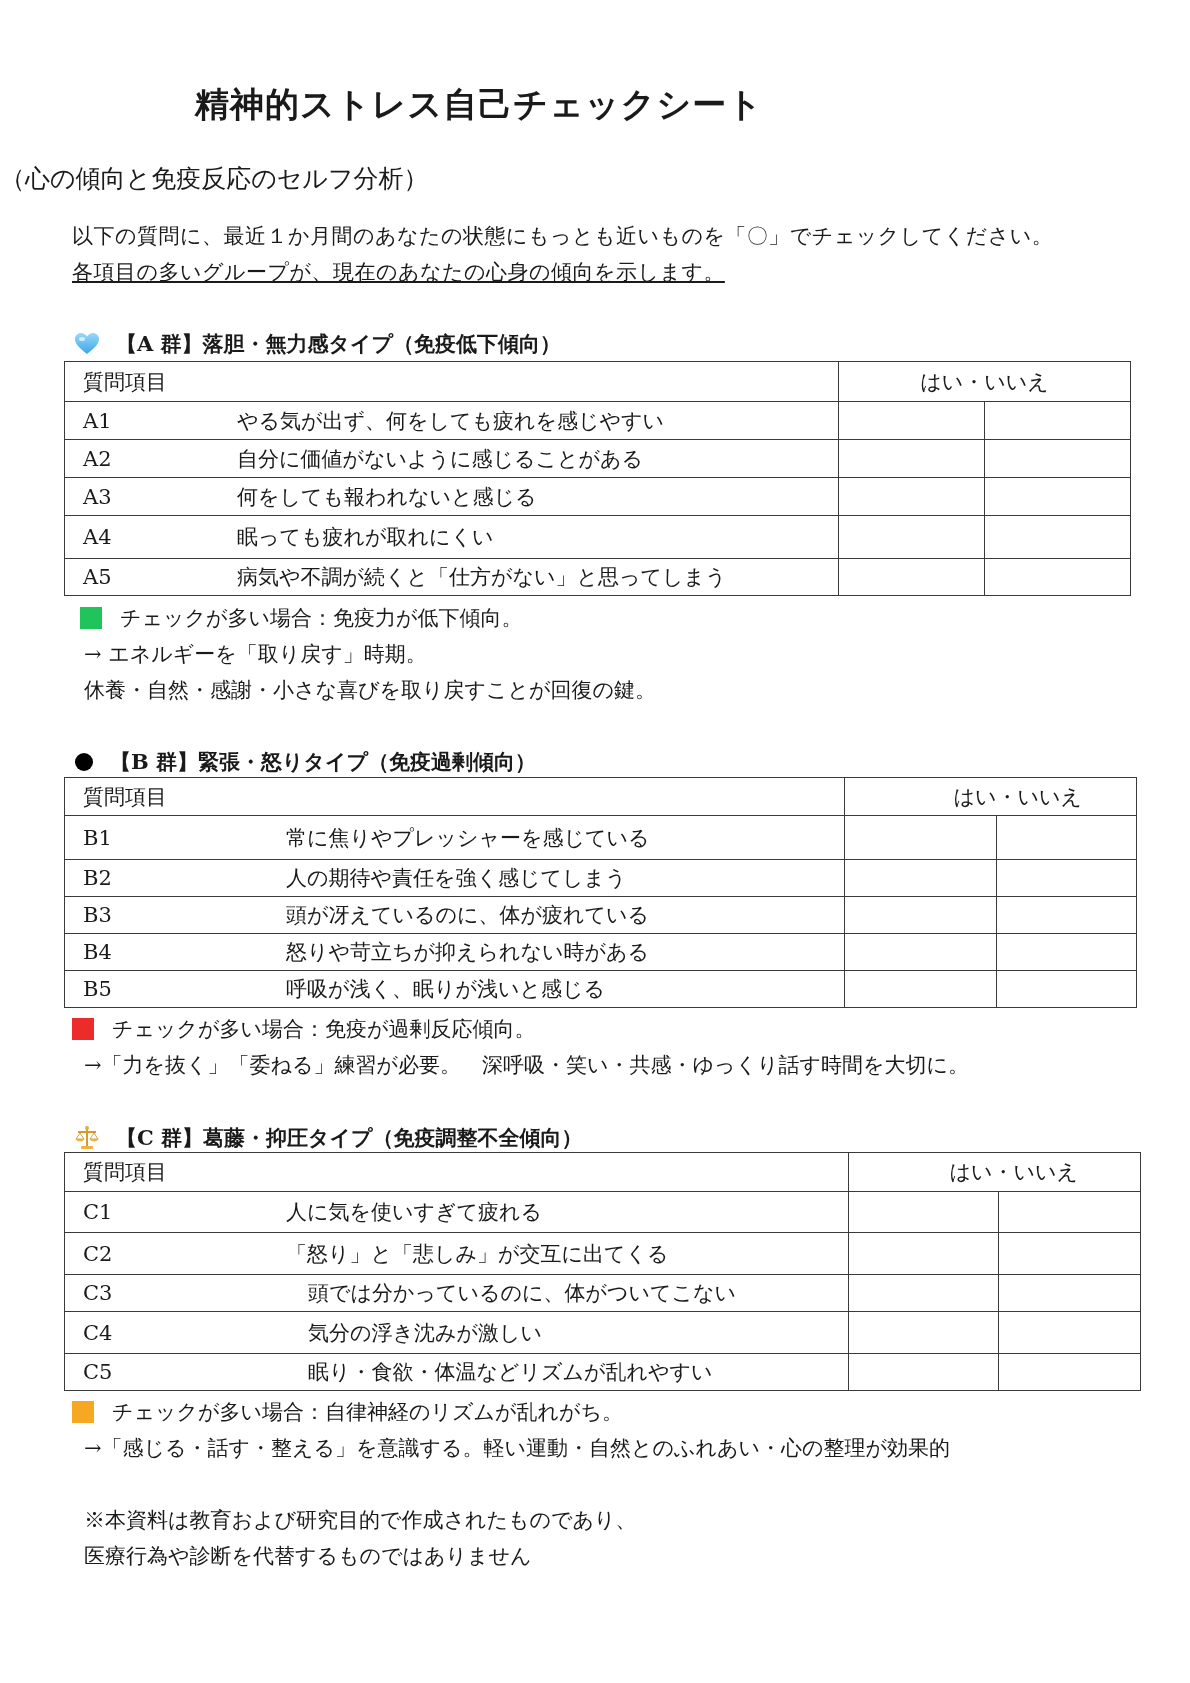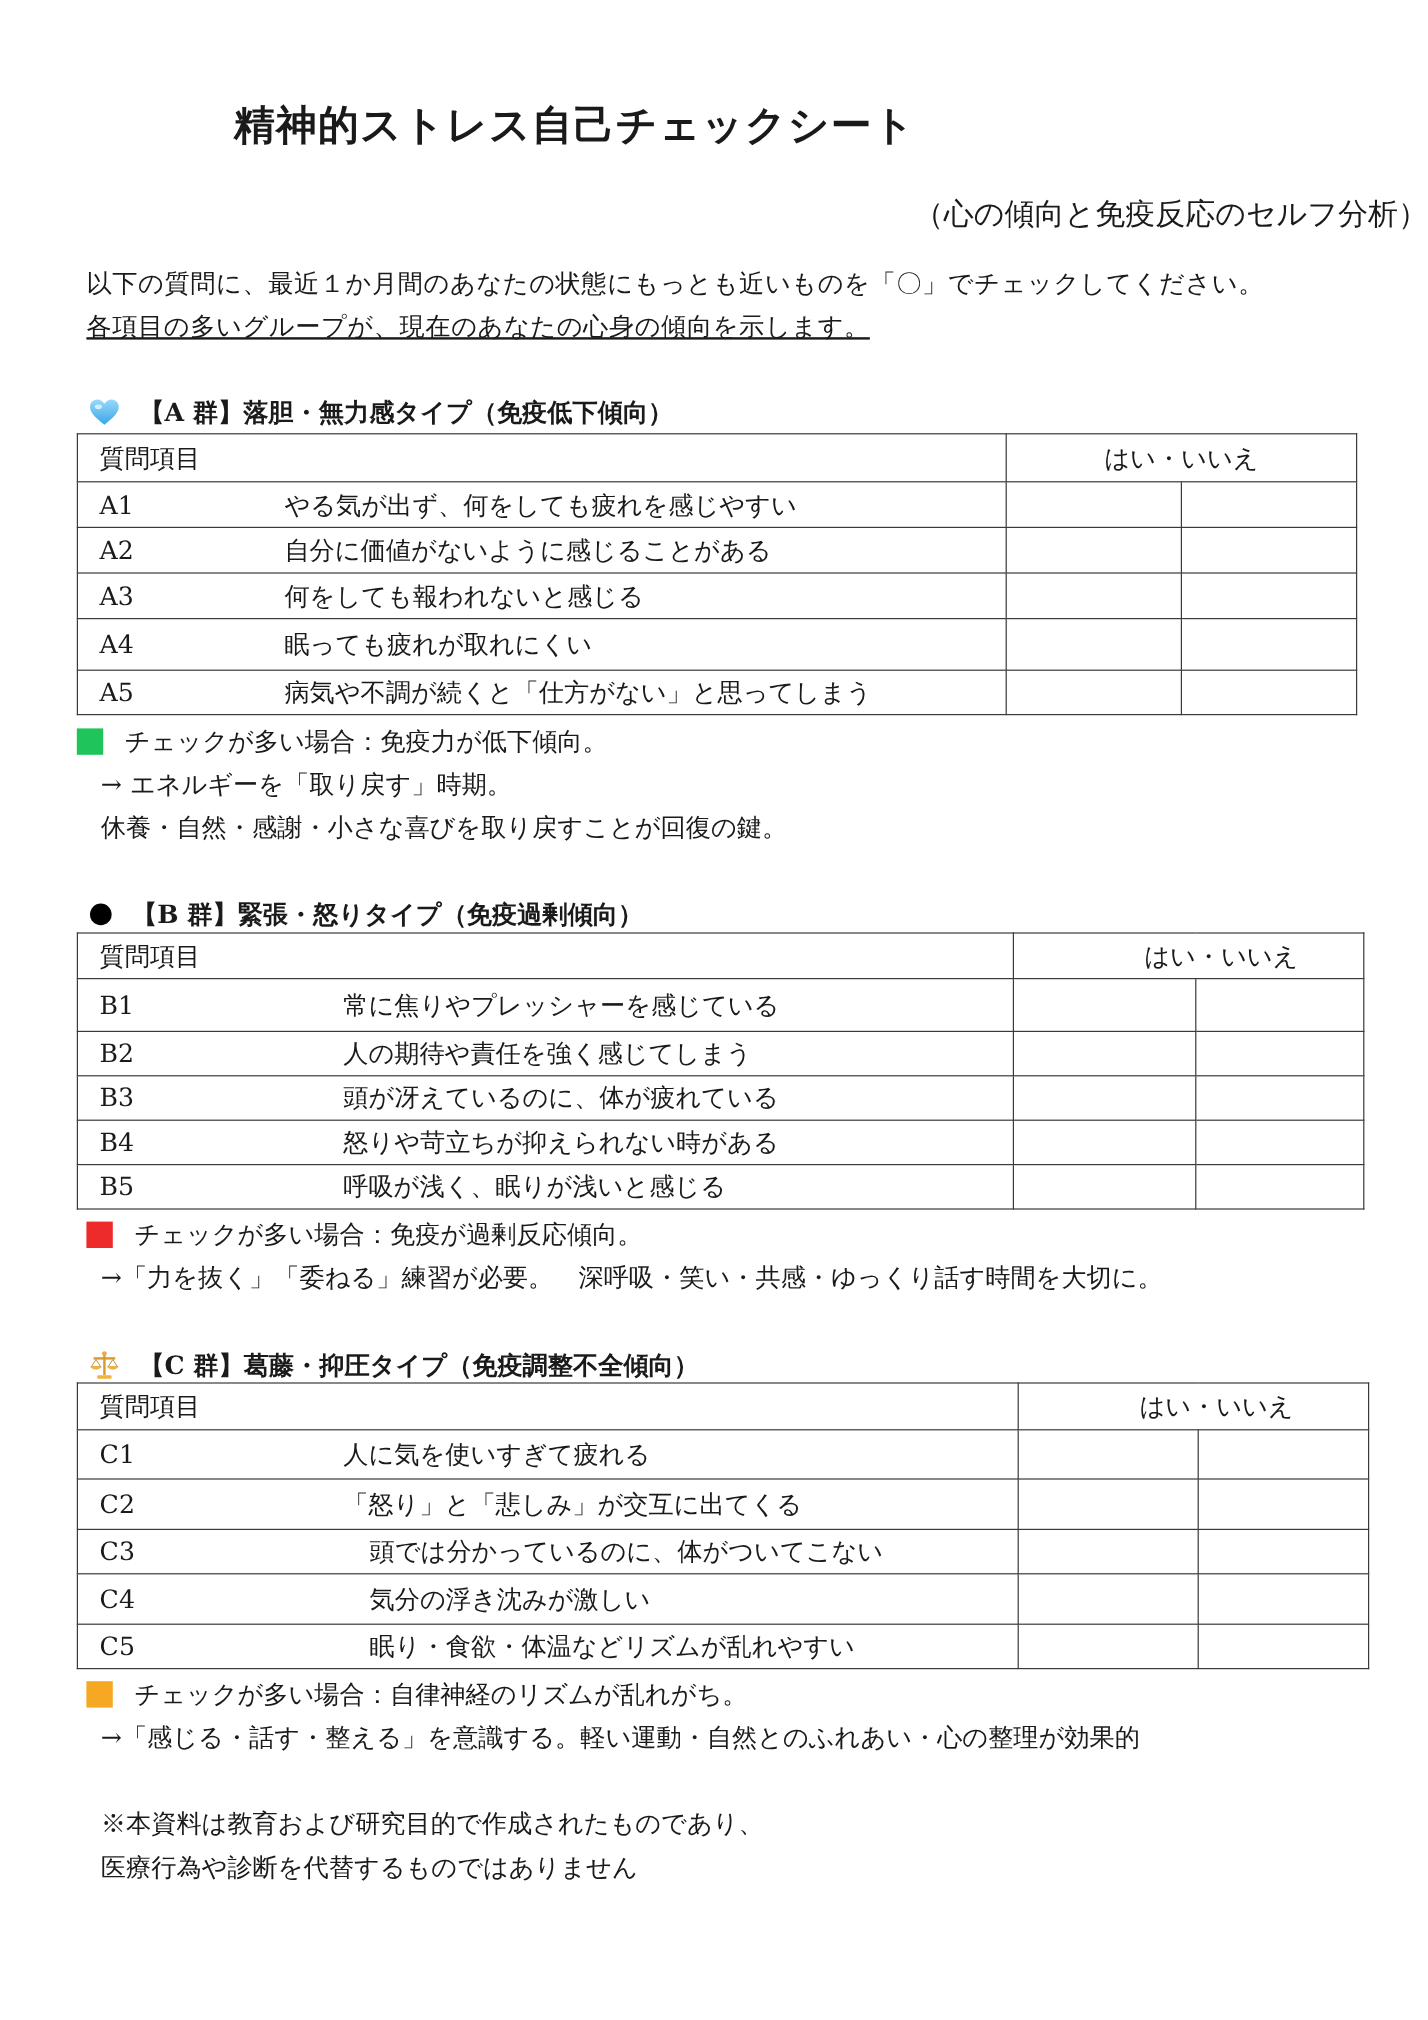--- a/index.html
+++ b/index.html
@@ -8,21 +8,21 @@
       font-family: "DejaVu Serif", "Liberation Serif", serif;
       color: #1a1a1a;
     }
     .abs { position: absolute; }
     .title {
       left: 0; width: 958px; top: 82px; text-align: center;
       font-size: 34px; font-weight: bold; letter-spacing: 1px;
       font-family: "DejaVu Sans", "Liberation Sans", sans-serif;
     }
     .subtitle {
-      left: 0; width: 1190px; top: 162px; text-align: right;
+      left: 0; width: 1190px; top: 162px; text-align: left;
       font-size: 25px;
     }
     .intro { left: 72px; font-size: 21px; letter-spacing: 0.5px; }
     .section-head {
       left: 72px; font-size: 21px; font-weight: bold; display: flex; align-items: center;
     }
     .section-head .icon { width: 30px; height: 26px; margin-right: 14px; display: inline-flex; align-items: center; justify-content: center; }
     table.q {
       position: absolute; border-collapse: collapse; table-layout: fixed;
       font-size: 21px;
@@ -93,21 +93,21 @@
         <td class="ans"></td>
   </tr>
   <tr style="height:37px;">
     <td><span class="code" style="width:154px">A5</span><span>病気や不調が続くと「仕方がない」と思ってしまう</span></td>
     <td class="ans"></td>
         <td class="ans"></td>
   </tr>
 </tbody>
   </table>
 
-<div class="abs note" style="top:604px; left:56px;">
+<div class="abs note" style="top:604px; left:72px;">
   <span class="sq" style="background:#1fc45a;"></span>
   <span>チェックが多い場合：免疫力が低下傾向。</span>
 </div>
 <div class="abs note" style="top:640px;">→ エネルギーを「取り戻す」時期。</div>
 <div class="abs note" style="top:676px;">休養・自然・感謝・小さな喜びを取り戻すことが回復の鍵。</div>
 
 <div class="abs section-head" style="top:748px;">
   <span class="icon" style="width:20px;margin-left:2px;margin-right:16px;">
     <svg width="20" height="20" viewBox="0 0 20 20">
         <circle cx="10" cy="10" r="9" fill="#000"></circle>

